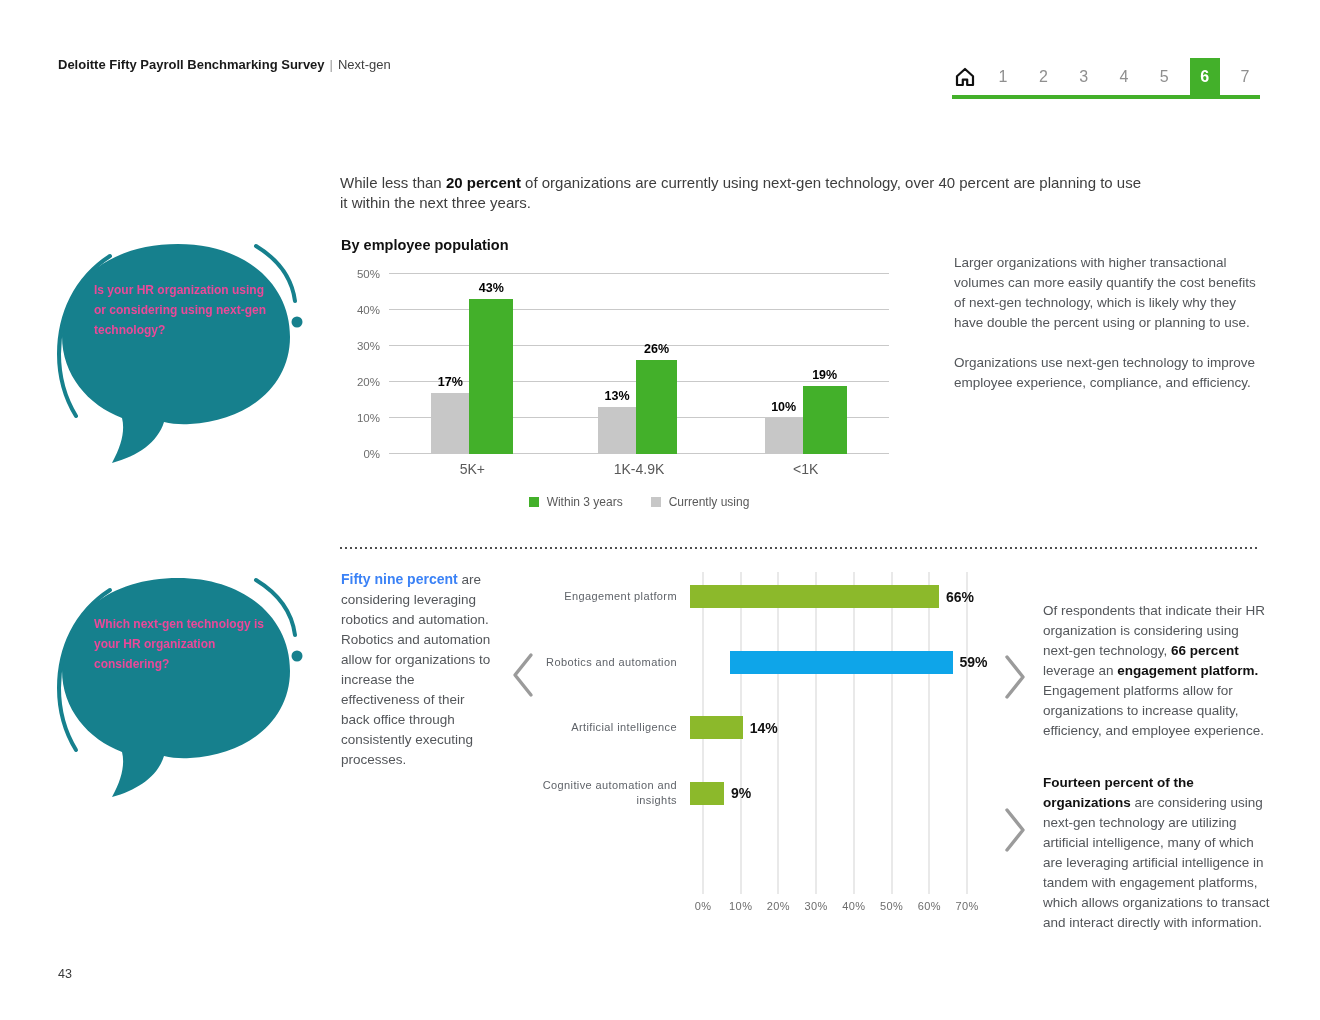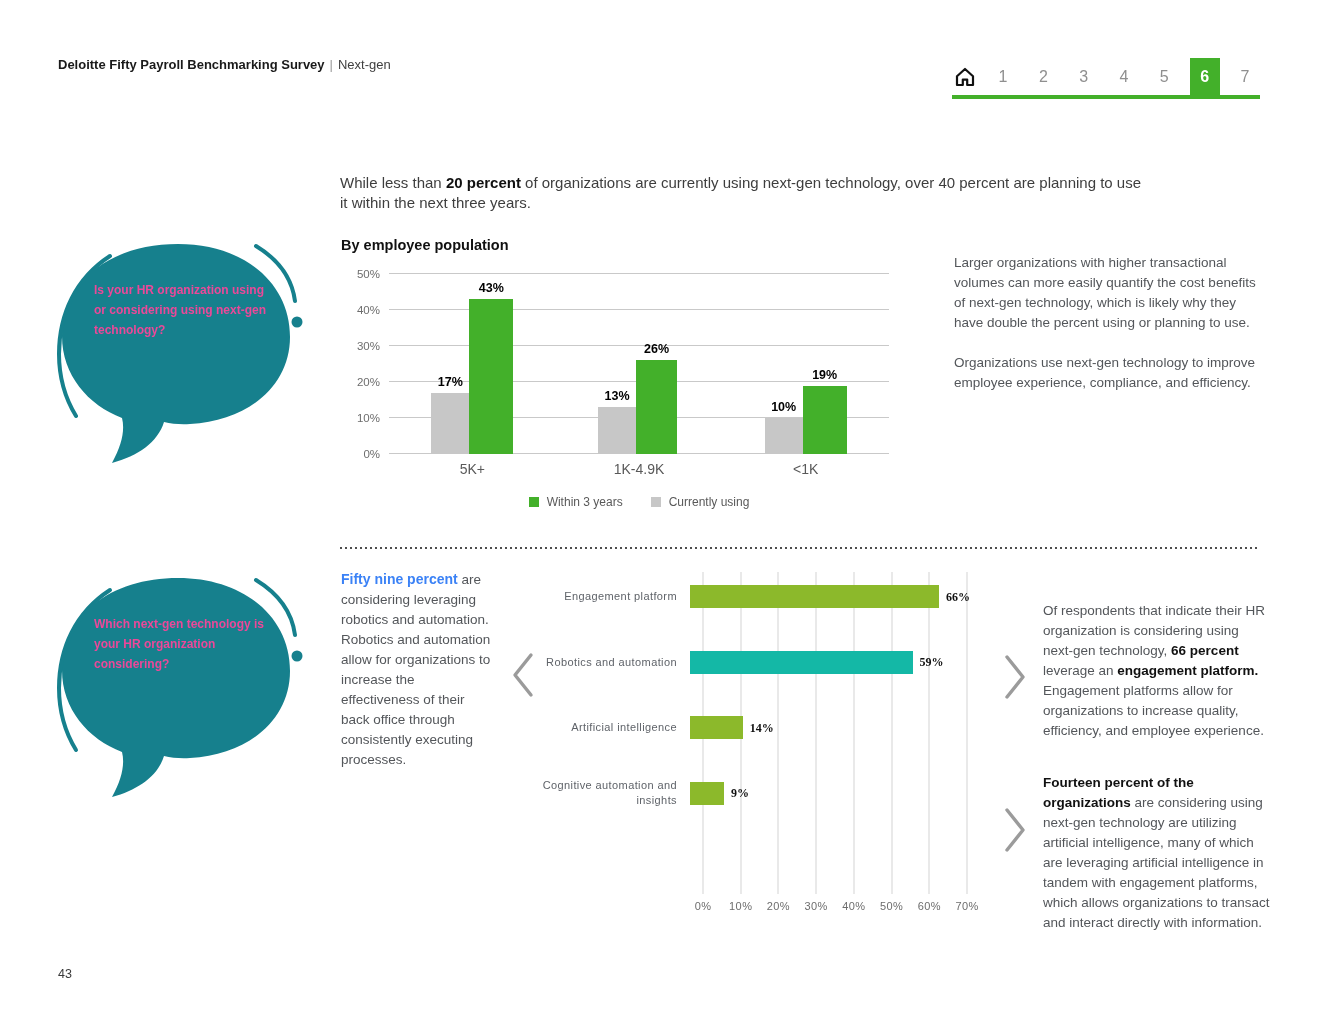--- a/index.html
+++ b/index.html
@@ -71,21 +71,21 @@
   .chart2 { left:540px; top:564px; width:442px; height:360px; }
   .t-grid { position:absolute; left:163px; top:8px; width:264px; height:322px; }
   .gridline-v { position:absolute; top:0; bottom:0; width:1px; background:#d4d4d4; transform:translateX(-0.5px); }
   .t-rows { position:relative; }
   .t-row { display:flex; align-items:center; height:65.5px; }
   .t-label { width:150px; padding-right:13px; text-align:right; font-size:11px; line-height:15px;
              color:#5f6369; letter-spacing:0.4px; }
   .t-track { position:relative; width:264px; height:23px; }
   .t-bar { position:absolute; left:0; top:0; height:100%; }
   .t-val { position:absolute; left:calc(100% + 7px); top:50%; transform:translateY(-50%);
-           font-size:12px; font-weight:700; color:#111; white-space:nowrap;font-family:Liberation Serif, serif; }
+           font-size:14px; font-weight:700; color:#111; white-space:nowrap; }
   .t-ticks { position:absolute; left:163px; top:336px; width:264px; height:14px; }
   .t-tick { position:absolute; transform:translateX(-50%); font-size:11px; color:#6d6d6d; letter-spacing:0.4px; }
 
   
   .chevron { width:26px; height:46px; }
   .chev-left  { left:509px;  top:652px; }
   .chev-right-1 { left:1003px; top:654px; }
   .chev-right-2 { left:1003px; top:807px; }
 
   .page-num { left:58px; top:955px; font-size:12.5px; color:#3a3a3a;margin-top:12px; }
@@ -231,21 +231,21 @@
         <div class="t-label">Engagement platform</div>
         <div class="t-track">
           <div class="t-bar" style="width: 94.2857%; background: rgb(140, 185, 43);">
             <span class="t-val">66%</span>
           </div>
         </div>
       </div>
       <div class="t-row">
         <div class="t-label">Robotics and automation</div>
         <div class="t-track">
-          <div class="t-bar" style="width: 84.2857%; background: #14b8a6;">
+          <div class="t-bar" style="width: 84.2857%; background: #0ea5e9; margin-left: 40px;">
             <span class="t-val">59%</span>
           </div>
         </div>
       </div>
       <div class="t-row">
         <div class="t-label">Artificial intelligence</div>
         <div class="t-track">
           <div class="t-bar" style="width: 20%; background: rgb(140, 185, 43);">
             <span class="t-val">14%</span>
           </div>

